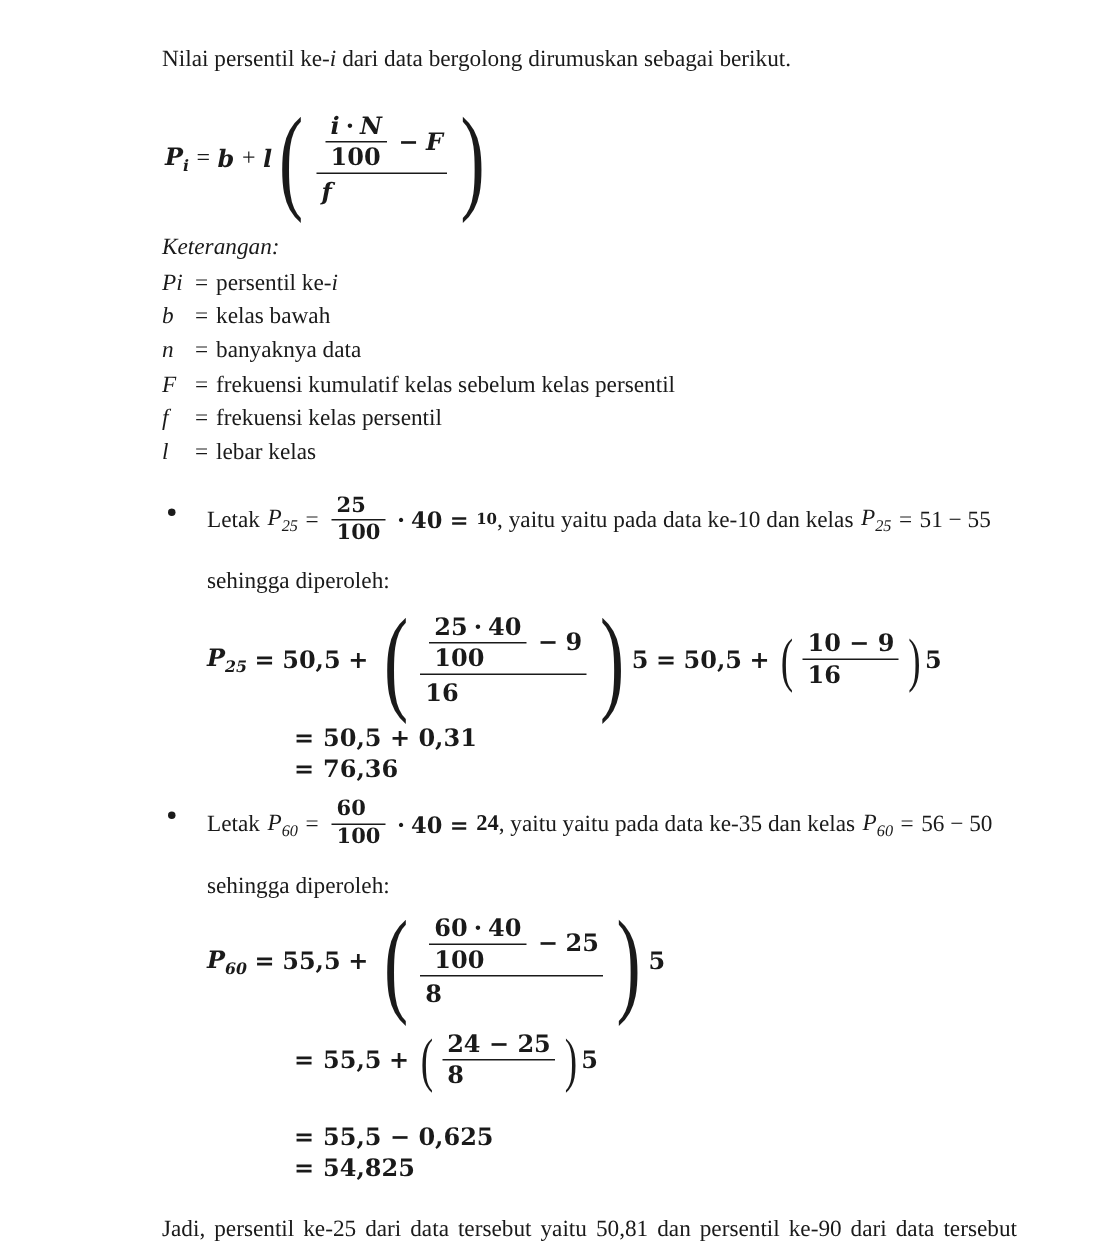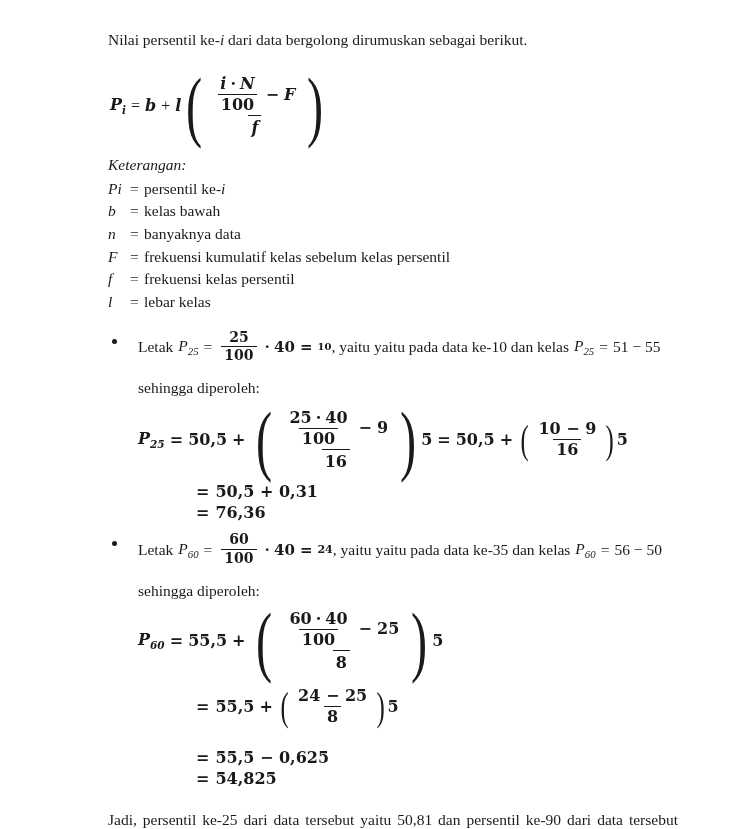--- a/index.html
+++ b/index.html
@@ -64,21 +64,20 @@
     font-size: 0.66em;
   }
 
   .op { margin: 0 5px; }
   .opn { margin: 0 4px; }
 
   
   .frac {
     display: inline-flex;
     flex-direction: column;
-    align-items: center;
     vertical-align: middle;
     margin: 0 4px;
     line-height: 1.12;
   }
   .frac .num {
     padding: 0 3px 1px 3px;
   }
   .frac .den {
     padding: 1px 3px 0 3px;
     border-top: 1.3px solid #1a1a1a;
@@ -302,21 +301,21 @@
           <span style="width:5px;"></span>
           <span class="mathvar"><span>P</span><sub style="font-size:0.7em;">60</sub></span>
           <span class="op">=</span>
           <span class="frac small">
             <span class="num">60</span>
             <span class="den">100</span>
           </span>
           <span class="opn mb">·</span>
           <span class="mb" style="font-size:15px;">40</span>
           <span class="op mb" style="font-size:15px;">=</span>
-          <span class="mb" style="font-size:11px;">24</span>
+          <span class="mb" style="font-size:15px;font-family:Liberation Serif, serif;">24</span>
           <span>, yaitu yaitu pada data ke-35 dan kelas</span>
           <span style="width:5px;"></span>
           <span class="mathvar"><span>P</span><sub style="font-size:0.7em;">60</sub></span>
           <span class="op">=</span>
           <span>56 − 50</span>
         </div>
 
         <div class="para" style="margin:12px 0 2px 0;">sehingga diperoleh:</div>
 
         

